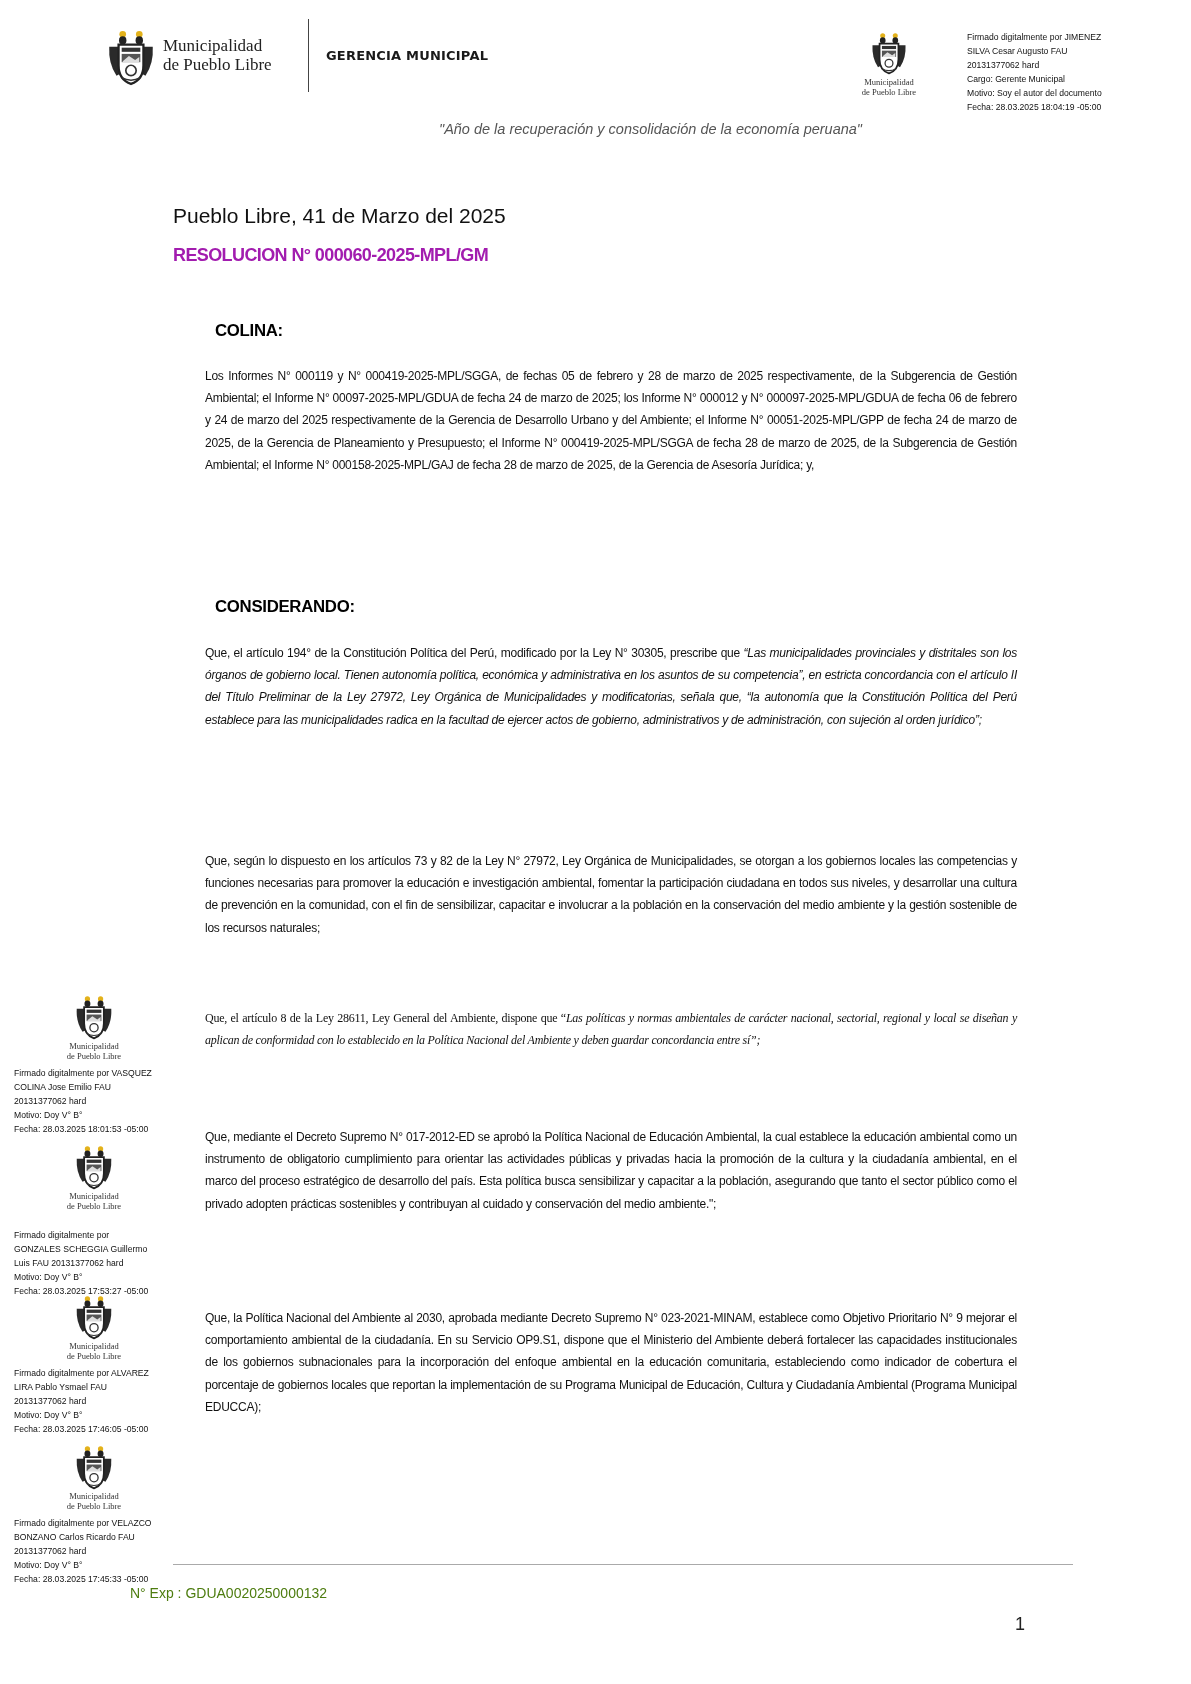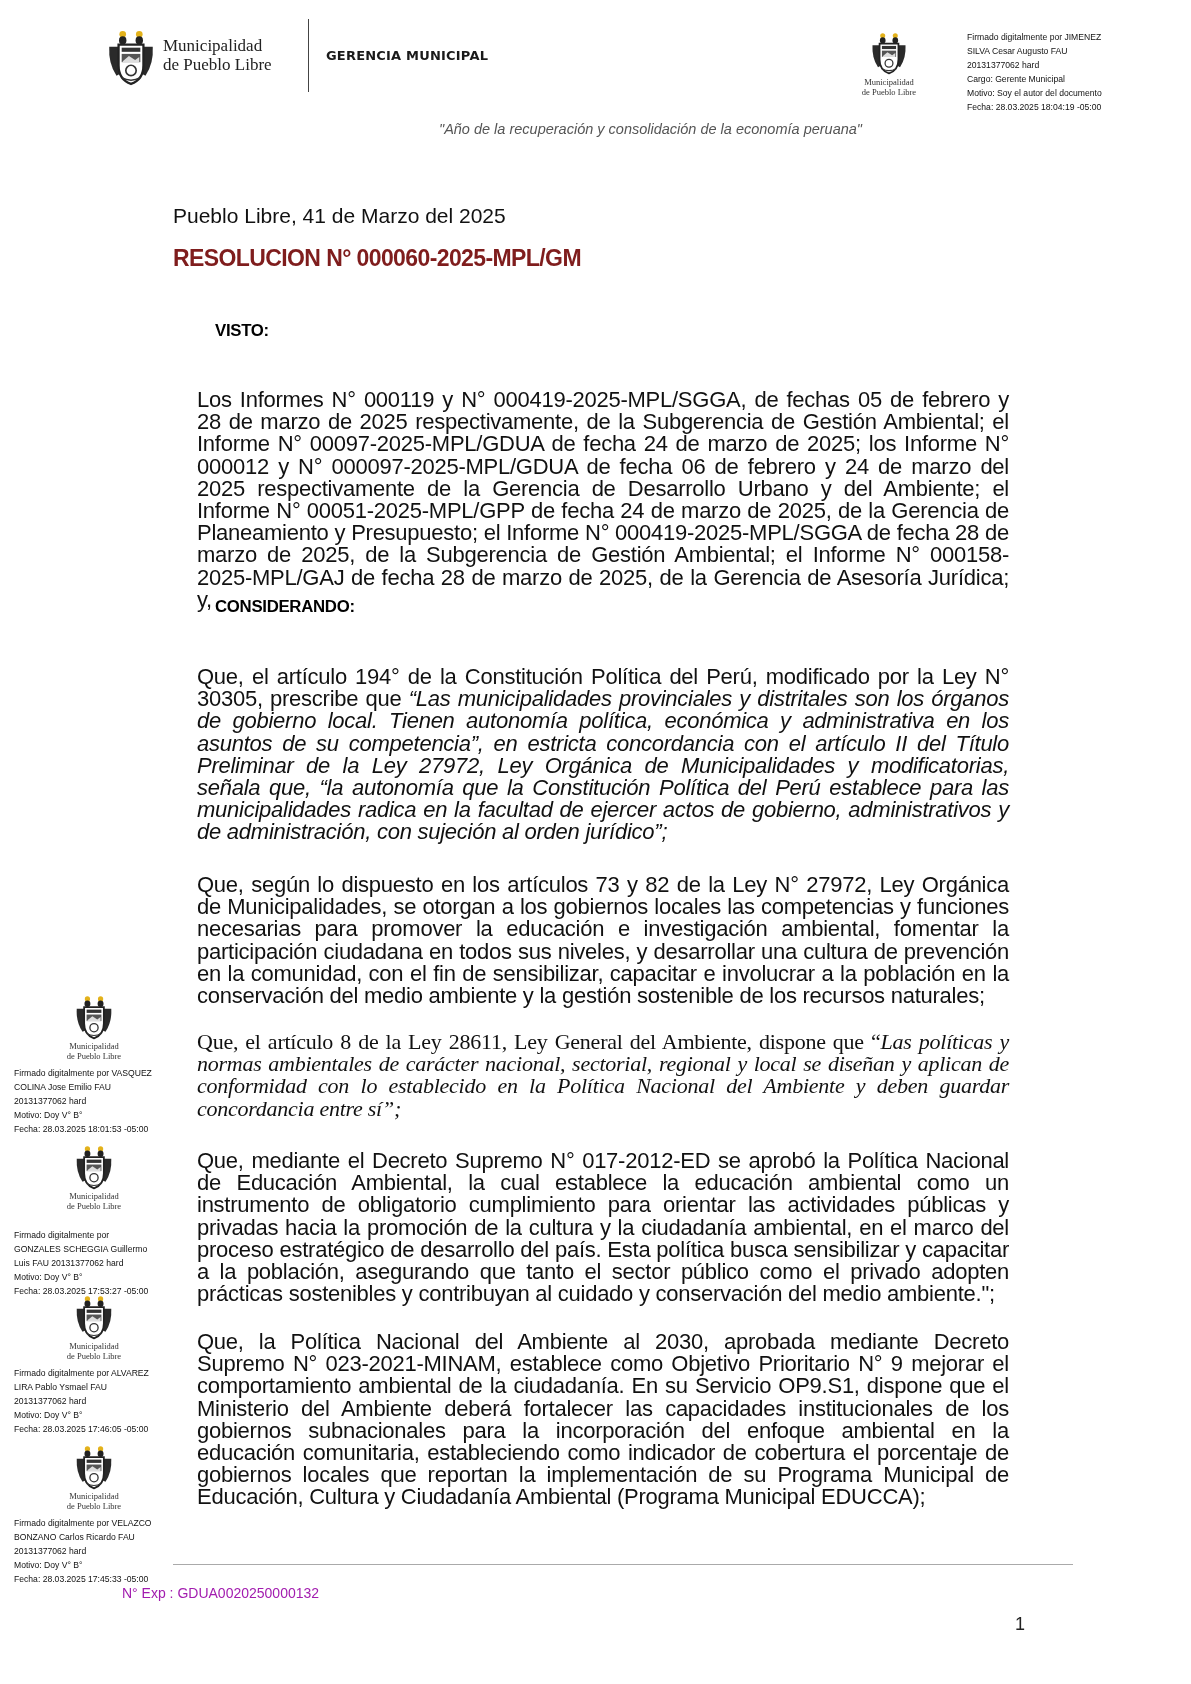--- a/index.html
+++ b/index.html
@@ -12,29 +12,29 @@
     .logo-text { left: 163px; top: 36px; font-family: "Liberation Serif", serif; font-size: 17px; line-height: 19px; color: #222; }
     .header-divider { left: 308px; top: 19px; width: 1px; height: 73px; background: #444; }
     .gerencia { left: 326px; top: 48px; font-family: "DejaVu Sans", sans-serif; font-weight: bold; font-size: 13px; color: #1a1a1a; letter-spacing: 0.2px; text-align: center; }
 
     .sig-crest-label { font-family: "Liberation Serif", serif; font-size: 8.5px; line-height: 10px; color: #333; text-align: center; width: 80px; }
     .sig-text { font-family: "Liberation Sans", sans-serif; font-size: 8.6px; line-height: 14px; color: #111; white-space: pre-line; }
 
     .motto { left: 0; width: 1191px; top: 121px; text-align: center; font-style: italic; font-size: 14.5px; color: #555; padding-left: 110px; box-sizing: border-box; }
 
     .place-date { left: 173px; top: 204px; font-size: 21px; color: #111; }
-    .resolution { left: 173px; top: 245px; font-size: 23px; font-weight: bold; color: #7f1d1d; letter-spacing: -0.6px; }
+    .resolution { left: 173px; top: 245px; font-size: 18px; font-weight: bold; color: #a21caf; letter-spacing: -0.6px; }
 
     .section-title { left: 215px; font-size: 16.8px; font-weight: bold; letter-spacing: -0.3px; }
-    .para { left: 197px; width: 812px; font-size: 22px; line-height: 22.2px; text-align: justify; letter-spacing: -0.25px; color: #111; margin-top: 24px; }
+    .para { left: 205px; width: 812px; font-size: 12px; line-height: 22.2px; text-align: justify; letter-spacing: -0.25px; color: #111; }
     .para i, .para em { font-style: italic; }
     .para b { font-weight: bold; }
 
     .footer-rule { left: 173px; top: 1564px; width: 900px; height: 1px; background: #aaa; }
-    .exp { left: 122px; top: 1585px; font-size: 14px; color: #a21caf; }
+    .exp { left: 130px; top: 1585px; font-size: 14px; color: #4d7c0f; }
     .page-num { left: 1015px; top: 1614px; font-family: "Liberation Sans", sans-serif; font-size: 18px; color: #222; }
   </style>
 </head>
 <body>
 
 <svg width="0" height="0" style="position:absolute">
   <defs>
     <g id="crest-shape">
 
       <circle cx="16" cy="6" r="3.2" fill="#e3b21b"></circle>
@@ -82,21 +82,21 @@
 20131377062 hard
 Cargo: Gerente Municipal
 Motivo: Soy el autor del documento
 Fecha: 28.03.2025 18:04:19 -05:00</div>
 
 <div class="abs motto">"Año de la recuperación y consolidación de la economía peruana"</div>
 
 <div class="abs place-date">Pueblo Libre, 41 de Marzo del 2025</div>
 <div class="abs resolution">RESOLUCION N°  000060-2025-MPL/GM</div>
 
-<div class="abs section-title" style="top:321px;">VISTO:</div>
+<div class="abs section-title" style="top:321px;">COLINA:</div>
 <div class="abs para" style="top:365px;">Los Informes N° 000119 y N° 000419-2025-MPL/SGGA, de fechas 05 de febrero y 28 de marzo de 2025 respectivamente, de la Subgerencia de Gestión Ambiental; el Informe N° 00097-2025-MPL/GDUA de fecha 24 de marzo de 2025; los Informe N° 000012 y N° 000097-2025-MPL/GDUA de fecha 06 de febrero y 24 de marzo del 2025 respectivamente de la Gerencia de Desarrollo Urbano y del Ambiente; el Informe N° 00051-2025-MPL/GPP de fecha 24 de marzo de 2025, de la Gerencia de Planeamiento y Presupuesto; el Informe N° 000419-2025-MPL/SGGA de fecha 28 de marzo de 2025, de la Subgerencia de Gestión Ambiental; el Informe N° 000158-2025-MPL/GAJ de fecha 28 de marzo de 2025, de la Gerencia de Asesoría Jurídica; y,</div>
 
 <div class="abs section-title" style="top:597px;">CONSIDERANDO:</div>
 
 <div class="abs para" style="top:642px;">
   <span>Que, el artículo 194° de la Constitución Política del Perú, modificado por la Ley N° 30305, prescribe que </span><i><b style="font-weight:normal">“Las municipalidades provinciales y distritales son los órganos de gobierno local. Tienen autonomía política, económica y administrativa en los asuntos de su competencia”, en estricta concordancia con el artículo II del Título Preliminar de la Ley 27972, Ley Orgánica de Municipalidades y modificatorias, señala que, “la autonomía que la Constitución Política del Perú establece para las municipalidades radica en la facultad de ejercer actos de gobierno, administrativos y de administración, con sujeción al orden jurídico”;</b></i>
 </div>
 
 <div class="abs para" style="top:850px;">Que, según lo dispuesto en los artículos 73 y 82 de la Ley N° 27972, Ley Orgánica de Municipalidades, se otorgan a los gobiernos locales las competencias y funciones necesarias para promover la educación e investigación ambiental, fomentar la participación ciudadana en todos sus niveles, y desarrollar una cultura de prevención en la comunidad, con el fin de sensibilizar, capacitar e involucrar a la población en la conservación del medio ambiente y la gestión sostenible de los recursos naturales;</div>
 

